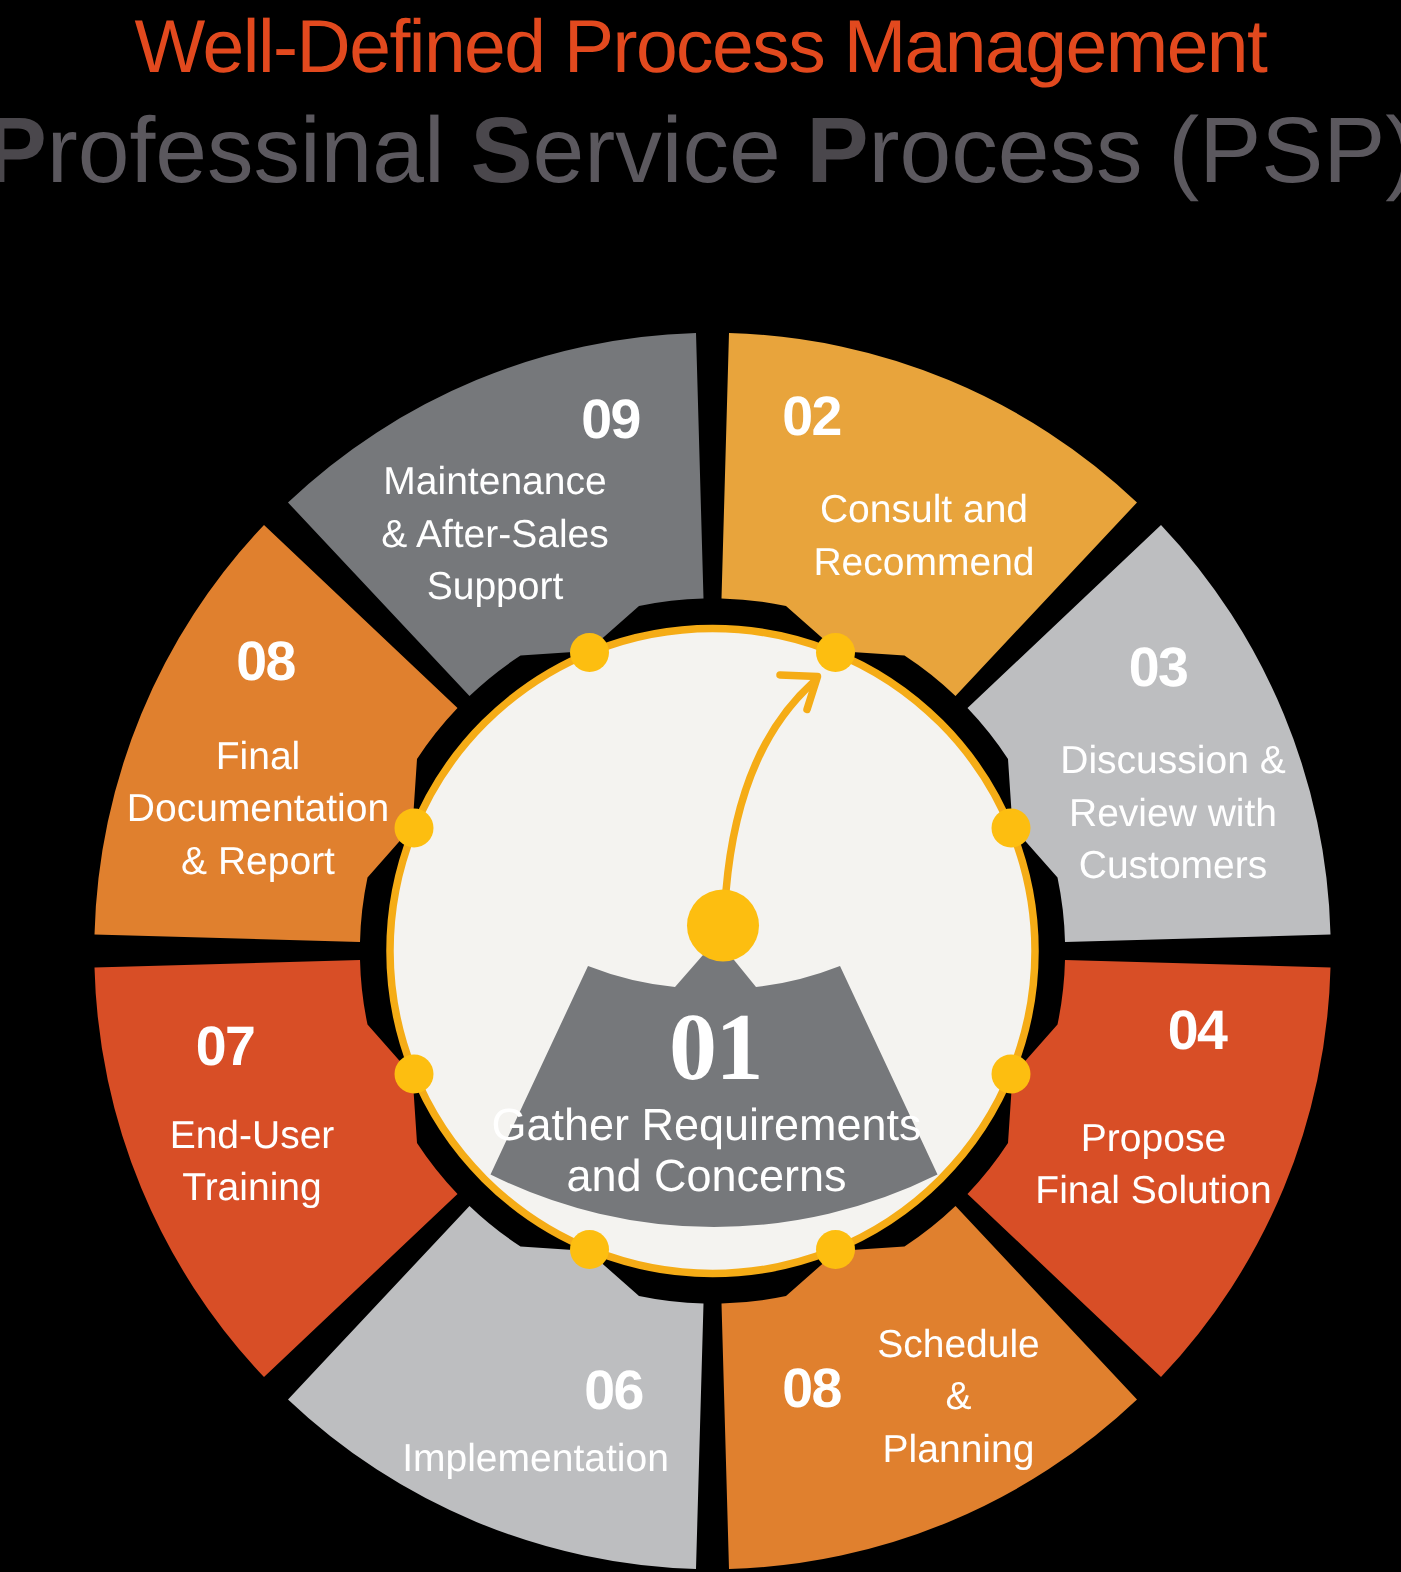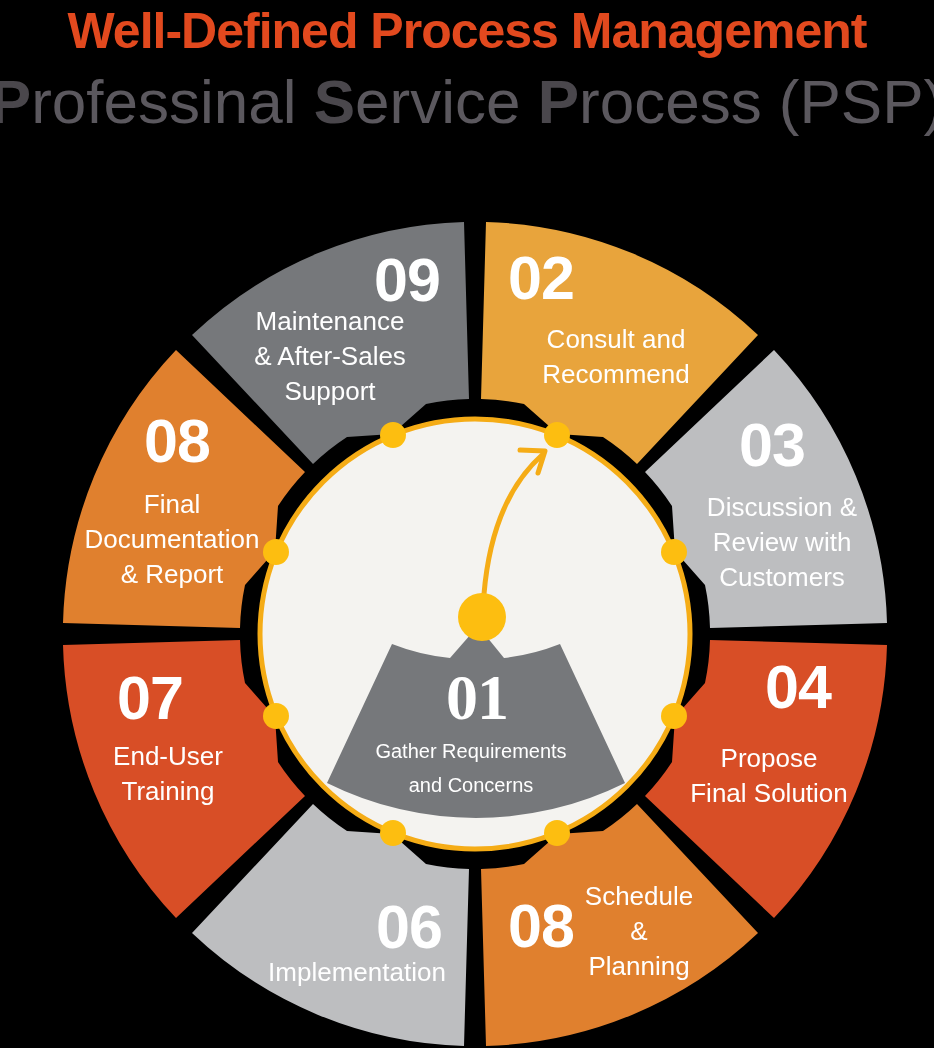--- a/index.html
+++ b/index.html
@@ -2,39 +2,39 @@
 <html><head>
 <meta charset="utf-8">
 <style>
   html,body{margin:0;padding:0;background:#000;}
   .stage{
     position:relative;width:934px;height:1048px;background:#000;overflow:hidden;
     font-family:"Liberation Sans","DejaVu Sans",sans-serif;
   }
   .title{
     position:absolute;left:467px;top:31px;transform:translate(-50%,-50%);
-    margin:0;white-space:nowrap;font-size:50px;font-weight:700;color:#E2491E;
+    margin:0;white-space:nowrap;font-size:50px;font-weight:400;color:#E2491E;
     letter-spacing:-1px;
   }
   .subtitle{
     position:absolute;left:467px;top:101px;transform:translate(-50%,-50%);
     white-space:nowrap;font-size:62px;font-weight:400;color:#5B585E;
   }
   .subtitle .cap{font-weight:700;color:#4A474C;}
   svg.diagram{position:absolute;left:0;top:0;}
   .num{
     position:absolute;transform:translate(-50%,-50%);
-    color:#fff;font-weight:700;font-size:61px;letter-spacing:-1px;white-space:nowrap;
+    color:#fff;font-weight:700;font-size:37px;letter-spacing:-1px;white-space:nowrap;
   }
   .num.center{font-size:64px;font-family:Liberation Serif, serif;}
   .lines{
     position:absolute;transform:translate(-50%,-50%);
     color:#fff;font-size:26px;line-height:35px;text-align:center;white-space:nowrap;
   }
-  .lines.center{font-size:20px;line-height:34px;}
+  .lines.center{font-size:30px;line-height:34px;}
 </style>
 </head>
 <body>
 
 <div class="stage">
 
   <h1 class="title">Well-Defined Process Management</h1>
 
   <div class="subtitle"><span class="cap">P</span><span>rofessinal </span><span class="cap">S</span><span>ervice </span><span class="cap">P</span><span>rocess (PSP)</span></div>
 

